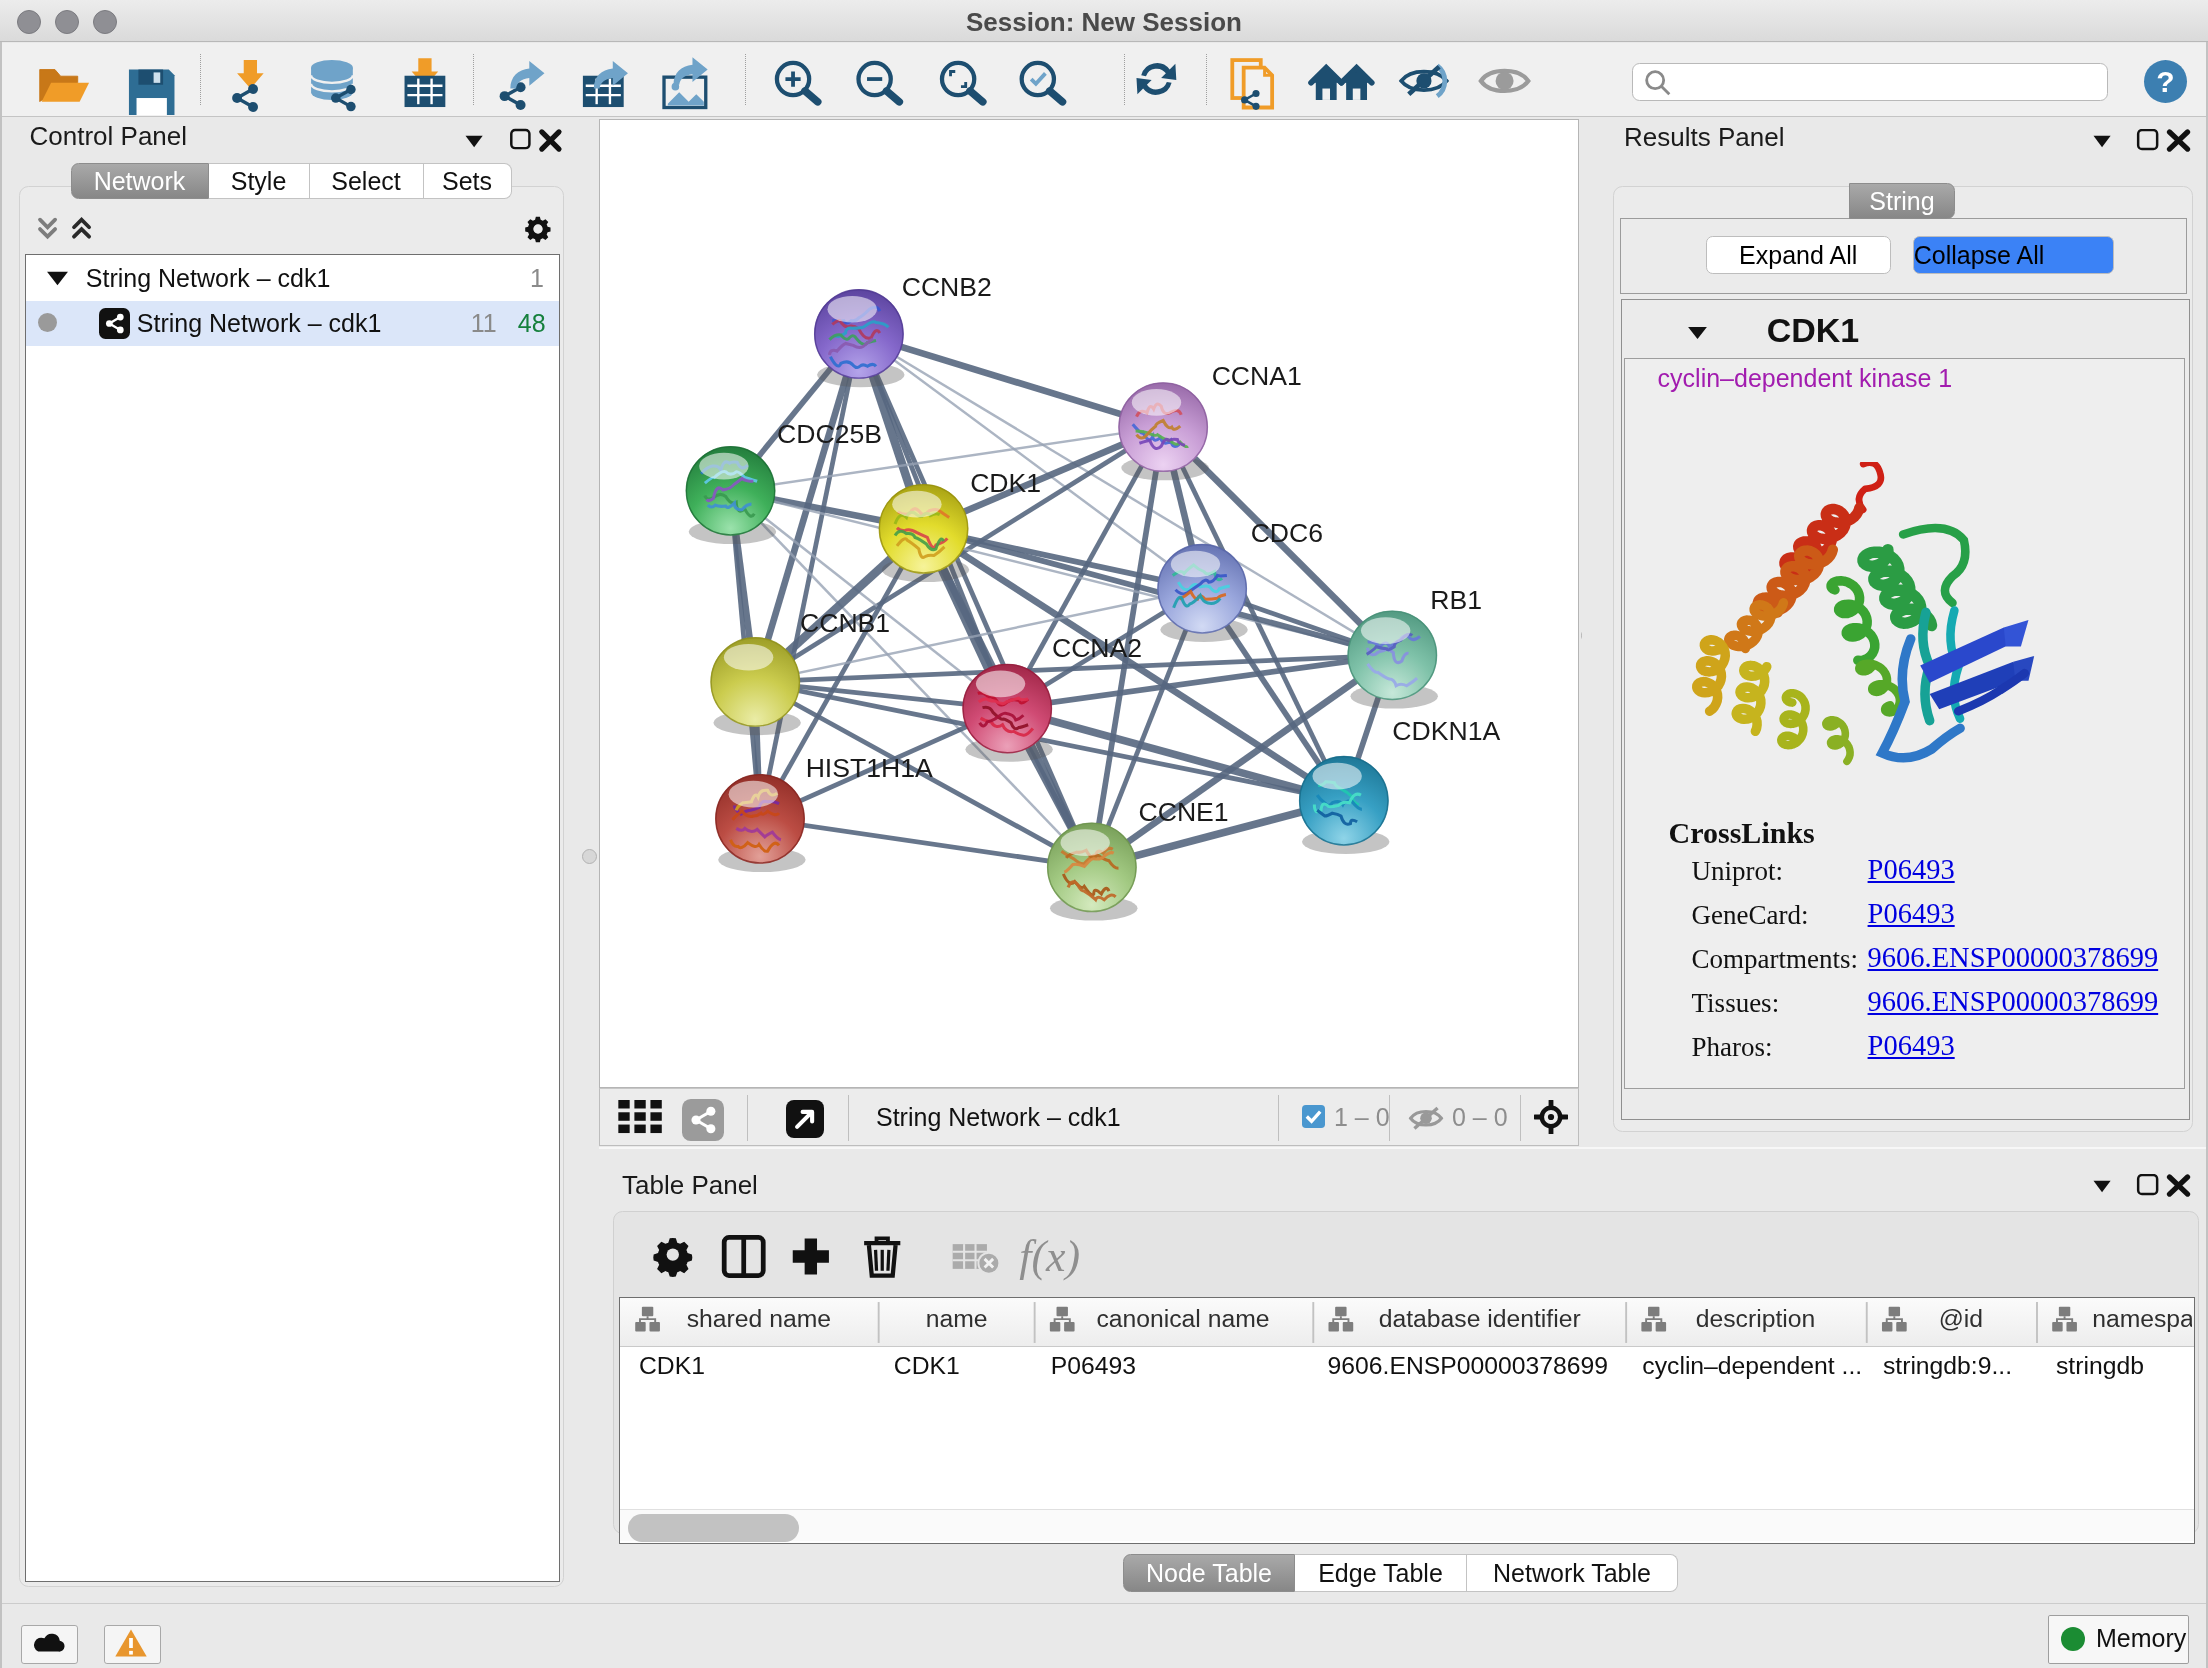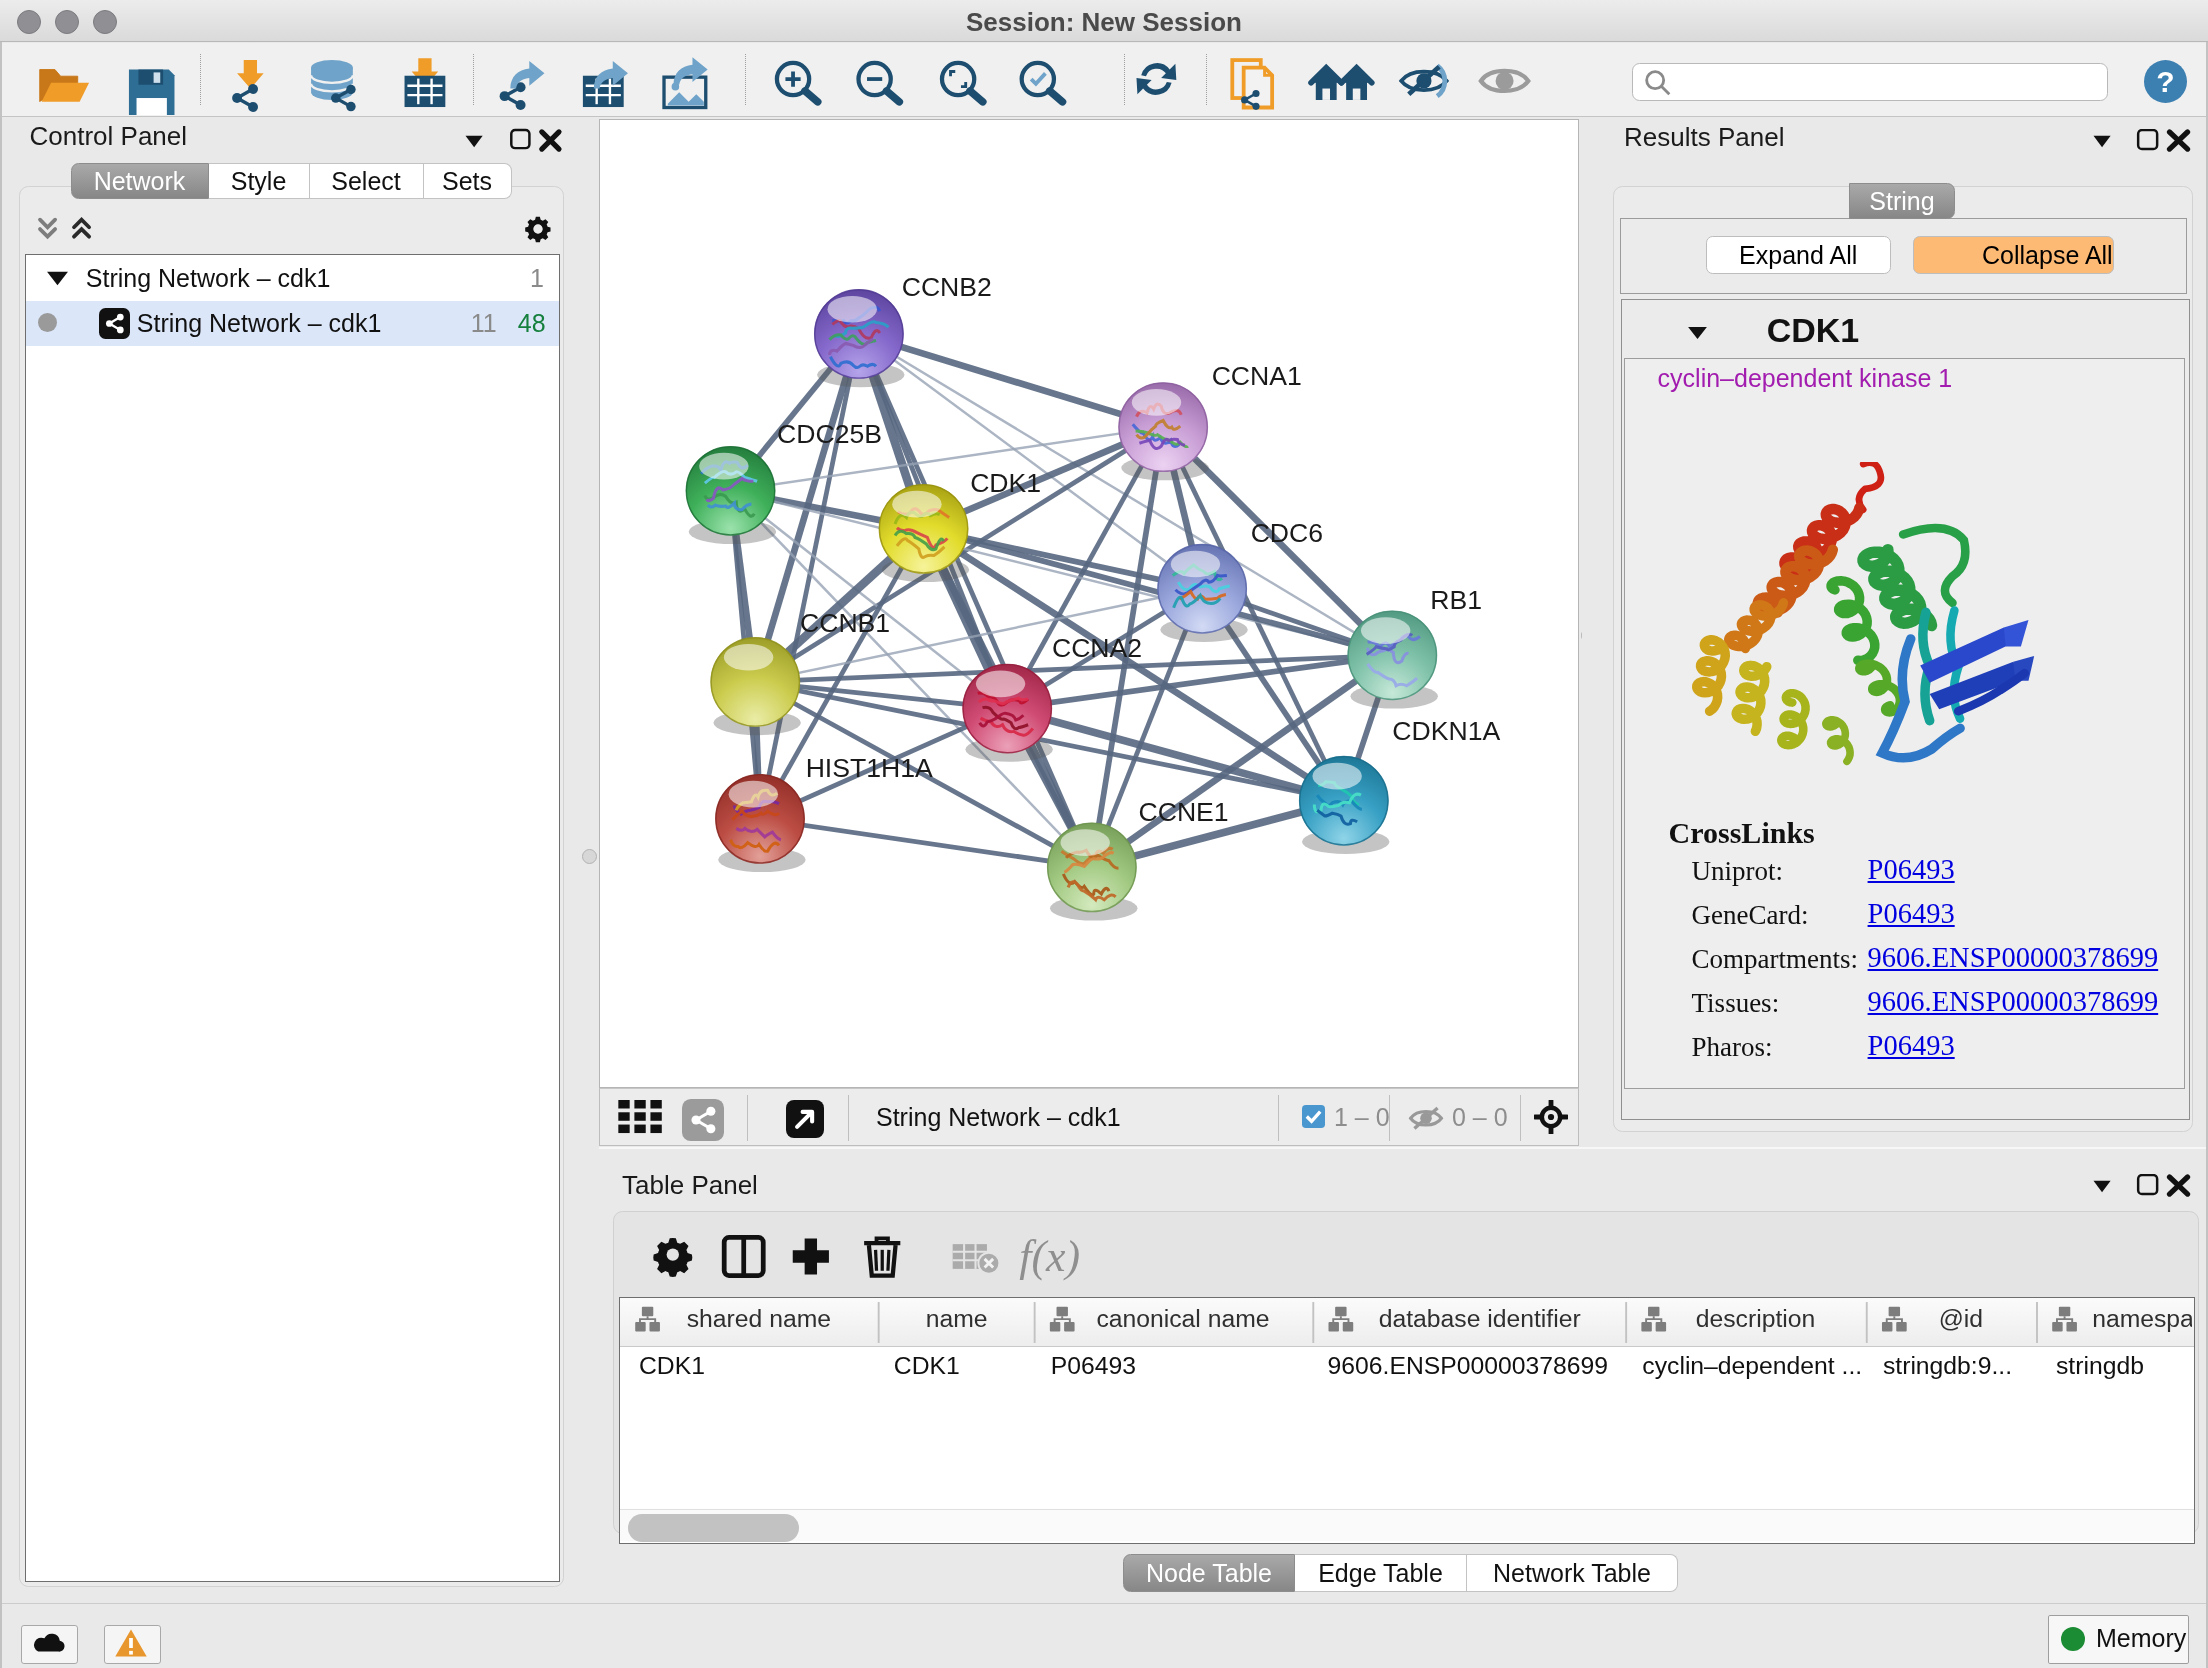--- a/index.html
+++ b/index.html
@@ -606,21 +606,21 @@
     <rect x="57" y="1" width="20" height="20" rx="4" fill="none" stroke="#111" stroke-width="2.6"></rect>
     <path d="M 90 3 L 109 21 M 109 3 L 90 21" stroke="#111" stroke-width="5.5" stroke-linecap="round"></path>
   </svg>
   <div class="tabrow" style="left:267px;top:45px;margin-top:20px;">
     <div class="tab sel first last" style="width:106px;border-left:1px solid #8d8d8d;">String</div>
   </div>
   <div class="tabpanel" style="left:31px;top:68px;width:580px;height:946px;">
 
     <div style="position:absolute;left:5.7px;top:31px;width:567px;height:76px;border:1.9px solid #9b9b9b;background:#ebebeb;">
       <div style="position:absolute;left:85px;top:17px;width:185px;height:38px;background:#fff;border:1px solid #bdbdbd;border-radius:6.7px;text-align:center;font-size:25px;line-height:36px;">Expand All</div>
-      <div style="position:absolute;left:292px;top:17px;width:201px;height:38px;background:#fdba74;border:1px solid #bdbdbd;border-radius:6.7px;text-align:right;font-size:25px;line-height:36px;">Collapse All</div>
+      <div style="position:absolute;left:292px;top:17px;width:201px;height:38px;background:#3b82f6;border:1px solid #bdbdbd;border-radius:6.7px;text-align:left;font-size:25px;line-height:36px;">Collapse All</div>
     </div>
 
     <div style="position:absolute;left:6.7px;top:112px;width:569px;height:821px;border:1.9px solid #8f8f8f;background:#ebebeb;">
       <svg style="position:absolute;left:65px;top:25px;" width="21" height="15" viewBox="0 0 22 16">
           <path d="M 1 2 L 21 2 L 11 15 Z" fill="#111"></path>
         </svg>
       <div style="position:absolute;left:145px;top:10.5px;font-size:34px;font-weight:bold;color:#111;">CDK1</div>
 
       <div style="position:absolute;left:1.9px;top:58px;width:561px;height:731px;border:1px solid #9d9d9d;background:#eeeeee;">
         <div style="position:absolute;left:33px;top:4.8px;font-size:25px;color:#a21caf;">cyclin–dependent kinase 1</div>

